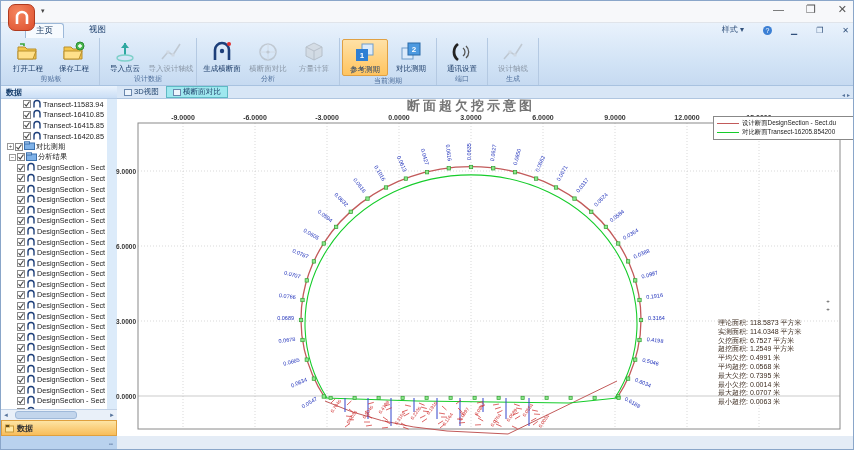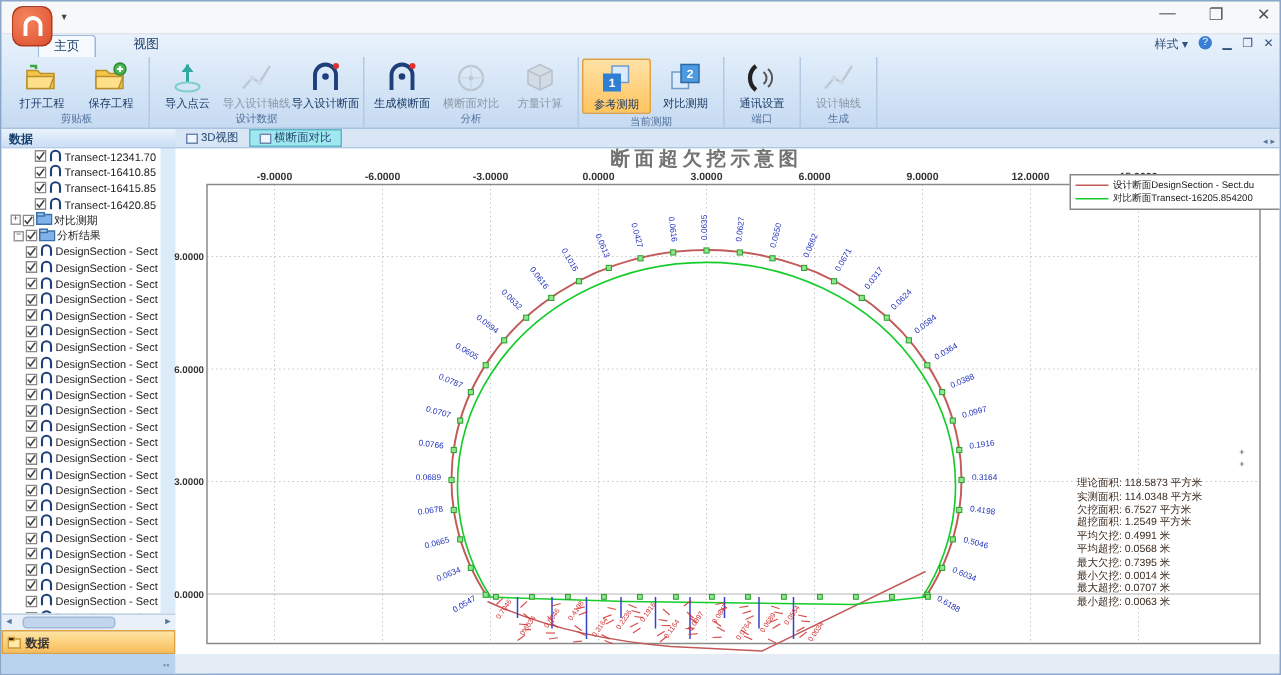--- a/index.html
+++ b/index.html
@@ -15,21 +15,21 @@
               background:radial-gradient(circle at 35% 30%, #f4855e, #dd4f2e); border:1px solid #b03a1e;
               z-index:5; display:flex; align-items:center; justify-content:center; }
   .qat-caret { position:absolute; left:40px; top:6px; font-size:7px; color:#444; }
 
   
   .ribbon { position:absolute; left:0; top:22px; width:100%; height:63px;
             background:linear-gradient(#e9f2fc, #d3e4f6 60%, #c6daf1); border-bottom:1px solid #a8c2e0; }
   .ribbon-tabs { position:absolute; left:0; top:0; width:100%; height:15px; }
   .rtab { position:absolute; top:0; height:15px; padding:1px 10px; font-size:8.5px; color:#1d3f6d; border-radius:3px 3px 0 0;font-family:Liberation Mono, monospace; }
   .rtab.active { background:#f6fafe; border:1px solid #9db9d9; border-bottom:none; color:#15365f; }
-  .ribbon-winctl { position:absolute; right:4px; top:1px; display:flex; align-items:flex-start; gap:7px; font-size:8px; color:#31517c; }
+  .ribbon-winctl { position:absolute; right:4px; top:1px; display:flex; align-items:flex-end; gap:19px; font-size:8px; color:#31517c; }
   .help-dot { width:9px; height:9px; border-radius:50%; background:#3b7fd4; color:#fff; font-size:7px; line-height:9px; text-align:center; }
   .rgroups { position:absolute; left:2px; top:15px; height:47px; display:flex; }
   .rgroup { display:flex; flex-direction:column; border-right:1px solid #b4c9e2; padding:1px 2px 0 2px; }
   .rbtns { display:flex; flex:1; }
   .rbtn { width:46px; display:flex; flex-direction:column; align-items:center; justify-content:flex-start; padding-top:1px; border-radius:2px; }
   .rbtn.active { background:linear-gradient(#ffe1a6,#ffc45f); border:1px solid #e0a144; }
   .rbtn.disabled { opacity:.45; filter:grayscale(.8); }
   .rbtn .rlabel { font-size:7.5px; color:#1c3c68; white-space:nowrap; margin-top:0px; }
   .ricon { width:24px; height:24px; }
   .rglabel { height:11px; text-align:center; font-size:7px; color:#50709c; }
@@ -140,28 +140,20 @@
               <div class="rlabel">导入点云</div>
             </div>
             <div class="rbtn disabled">
               <div class="ricon"><svg width="24" height="24" viewBox="0 0 24 24">
                   <path d="M3,19 L9,12 L14,15 L21,4" stroke="#9aa4b0" stroke-width="1.6" fill="none"></path>
                   <rect x="7.5" y="10.5" width="3" height="3" fill="#c2cad4"></rect>
                   <rect x="12.5" y="13.5" width="3" height="3" fill="#c2cad4"></rect>
                 </svg></div>
               <div class="rlabel">导入设计轴线</div>
             </div>
-            <div class="rbtn">
-              <div class="ricon"><svg width="24" height="24" viewBox="0 0 24 24">
-                  <path d="M5,20 V10 A7,7 0 0 1 19,10 V20" fill="none" stroke="#1d3f7a" stroke-width="2.6"></path>
-                  <circle cx="12" cy="11" r="2.2" fill="#1d3f7a"></circle>
-                  <circle cx="19" cy="4" r="2" fill="#e03030"></circle>
-                </svg></div>
-              <div class="rlabel">导入设计断面</div>
-            </div>
           </div>
           <div class="rglabel">设计数据</div>
         </div>
         <div class="rgroup">
           <div class="rbtns">
             <div class="rbtn">
               <div class="ricon"><svg width="24" height="24" viewBox="0 0 24 24">
                   <path d="M5,20 V10 A7,7 0 0 1 19,10 V20" fill="none" stroke="#1d3f7a" stroke-width="2.6"></path>
                   <circle cx="12" cy="11" r="2.2" fill="#1d3f7a"></circle>
                   <circle cx="19" cy="4" r="2" fill="#e03030"></circle>
@@ -239,21 +231,21 @@
     <div class="panel-header">数据</div>
     <div class="tree" id="tree">
         <div class="trow" style="padding-left: 22px;">
           <span class="cb"><svg width="8" height="8" viewBox="0 0 8 8">
               <rect x="0.5" y="0.5" width="7" height="7" fill="#fff" stroke="#8a8a8a"></rect>
               <path d="M1.5,4 L3.2,6 L6.5,1.5" fill="none" stroke="#444" stroke-width="1.1"></path>
             </svg></span>
           <span class="ticon"><svg width="10" height="9" viewBox="0 0 10 9">
               <path d="M2,8.5 V4.5 A3,3 0 0 1 8,4.5 V8.5" fill="none" stroke="#1d3f7a" stroke-width="1.4"></path>
             </svg></span>
-          <span>Transect-12341.70</span>
+          <span>Transect-11583.94</span>
         </div>
         <div class="trow" style="padding-left: 22px;">
           <span class="cb"><svg width="8" height="8" viewBox="0 0 8 8">
               <rect x="0.5" y="0.5" width="7" height="7" fill="#fff" stroke="#8a8a8a"></rect>
               <path d="M1.5,4 L3.2,6 L6.5,1.5" fill="none" stroke="#444" stroke-width="1.1"></path>
             </svg></span>
           <span class="ticon"><svg width="10" height="9" viewBox="0 0 10 9">
               <path d="M2,8.5 V4.5 A3,3 0 0 1 8,4.5 V8.5" fill="none" stroke="#1d3f7a" stroke-width="1.4"></path>
             </svg></span>
           <span>Transect-16410.85</span>

